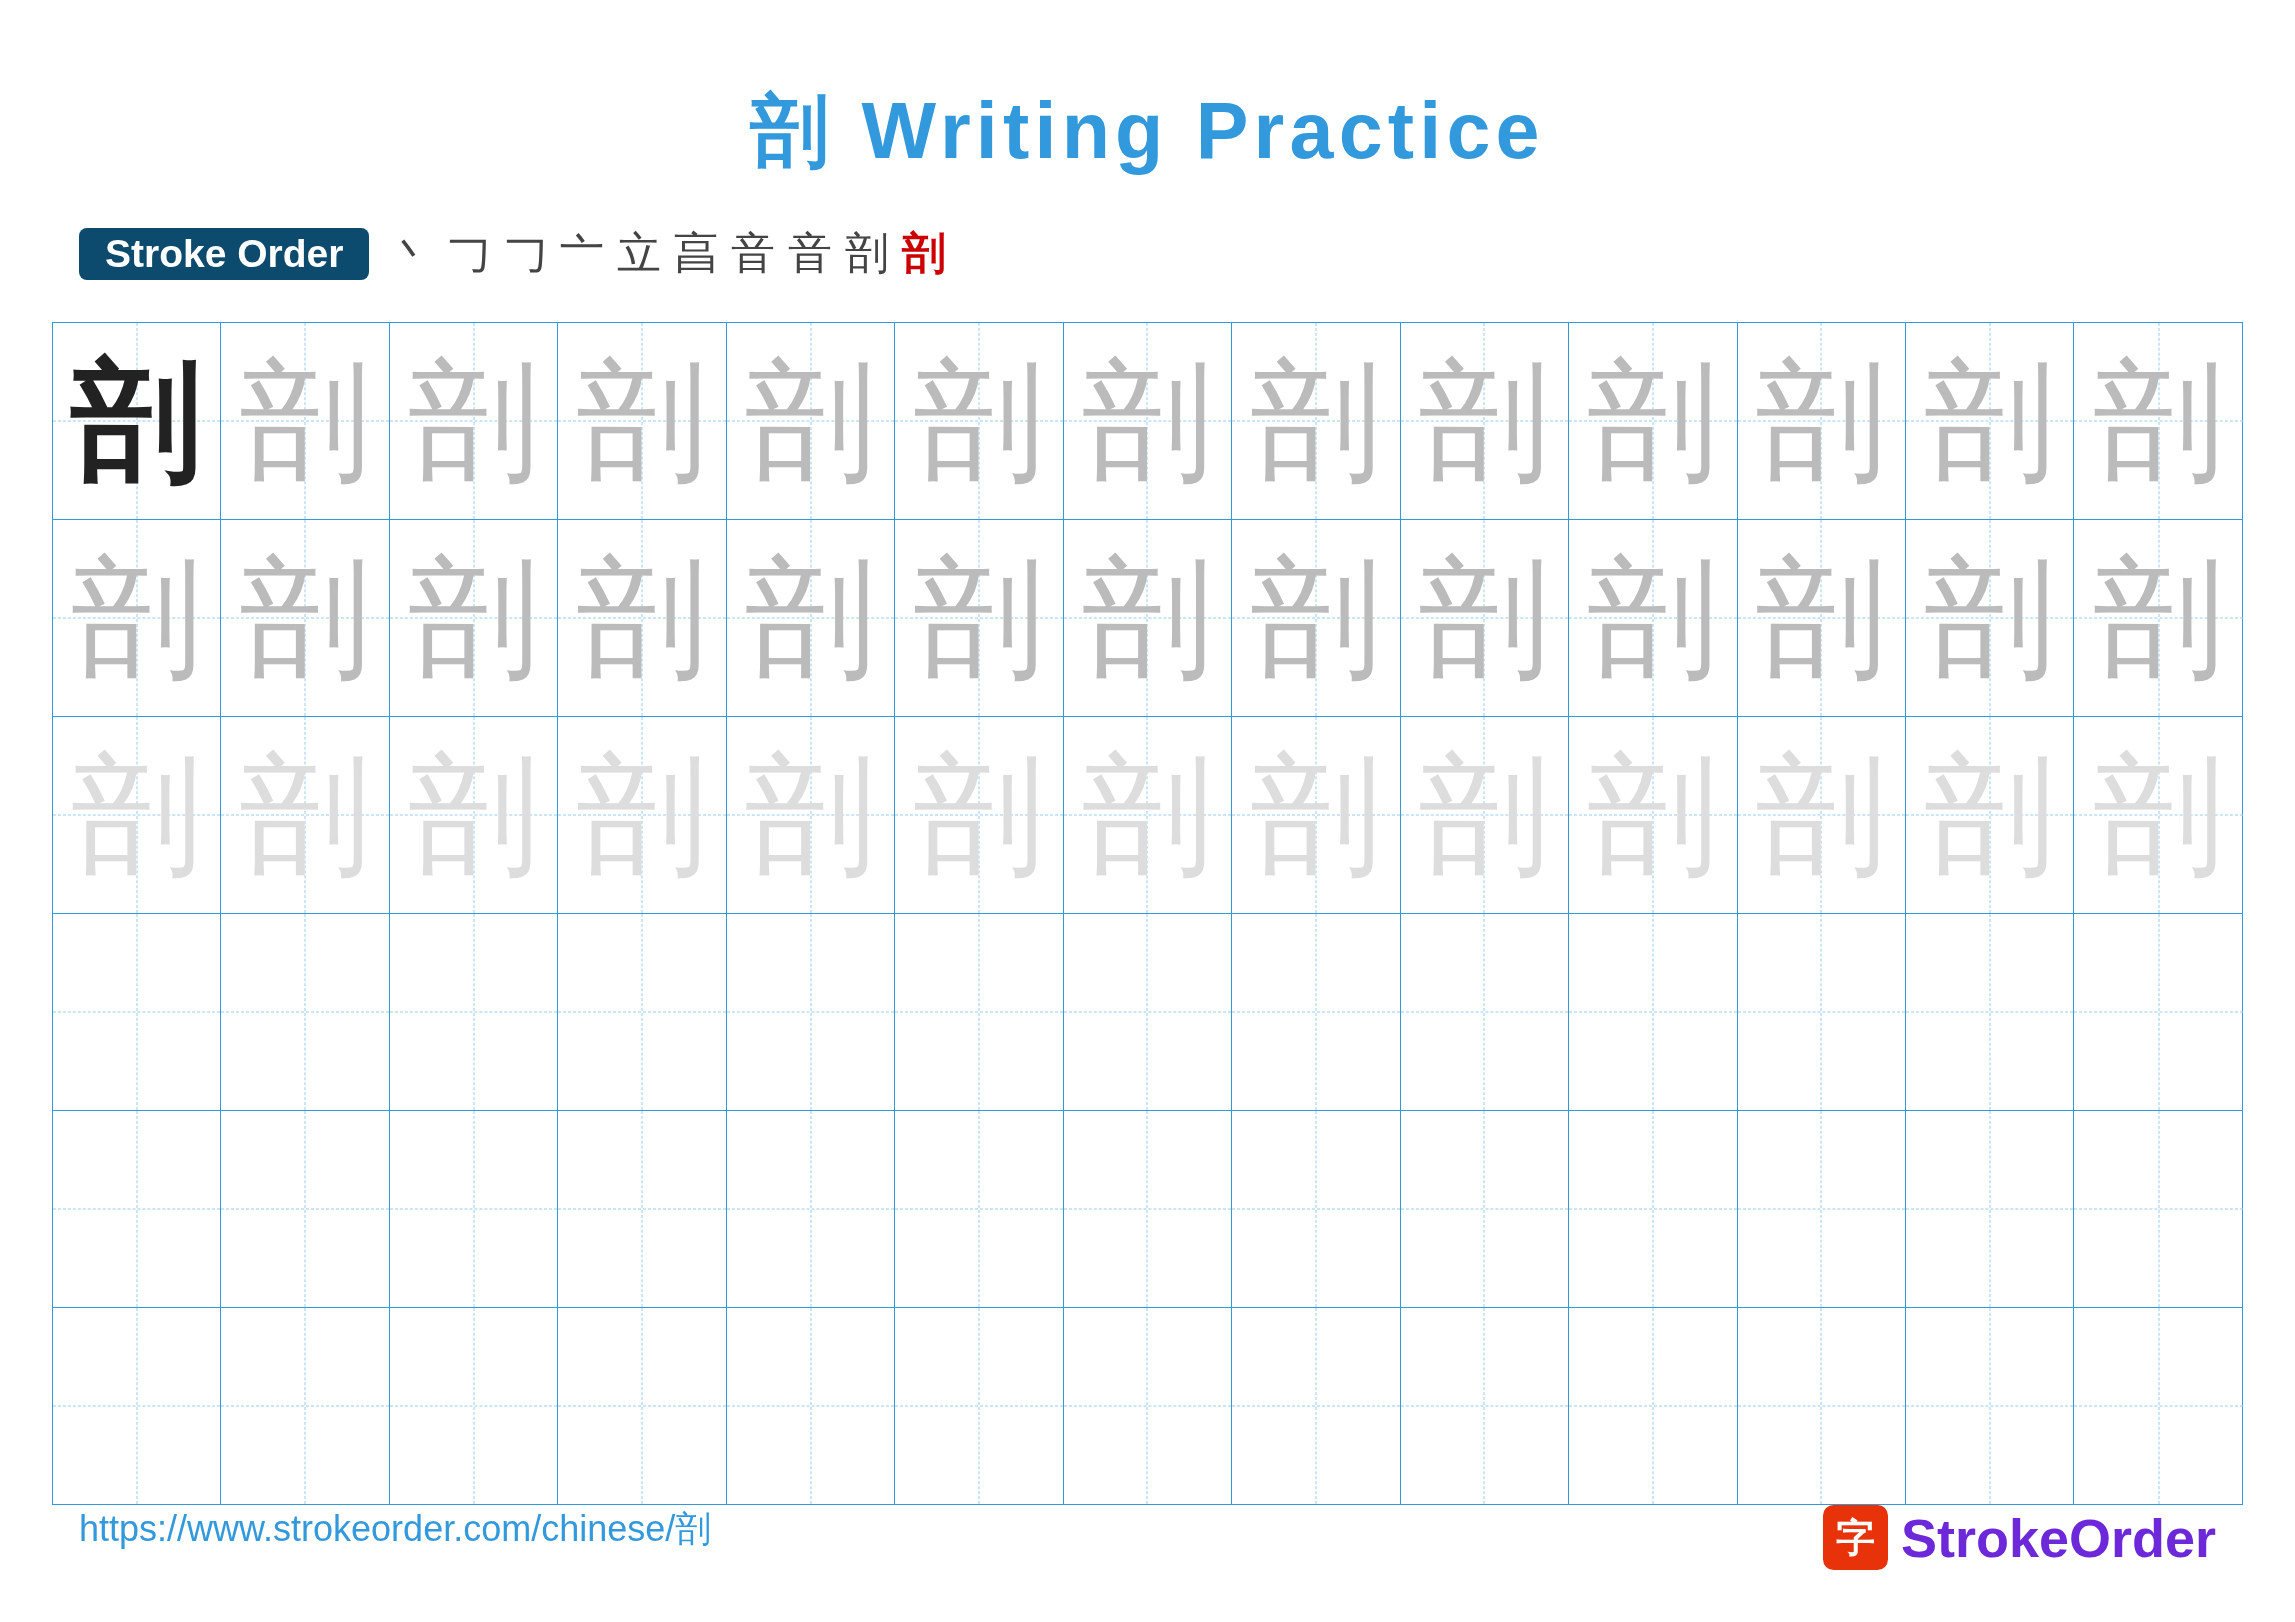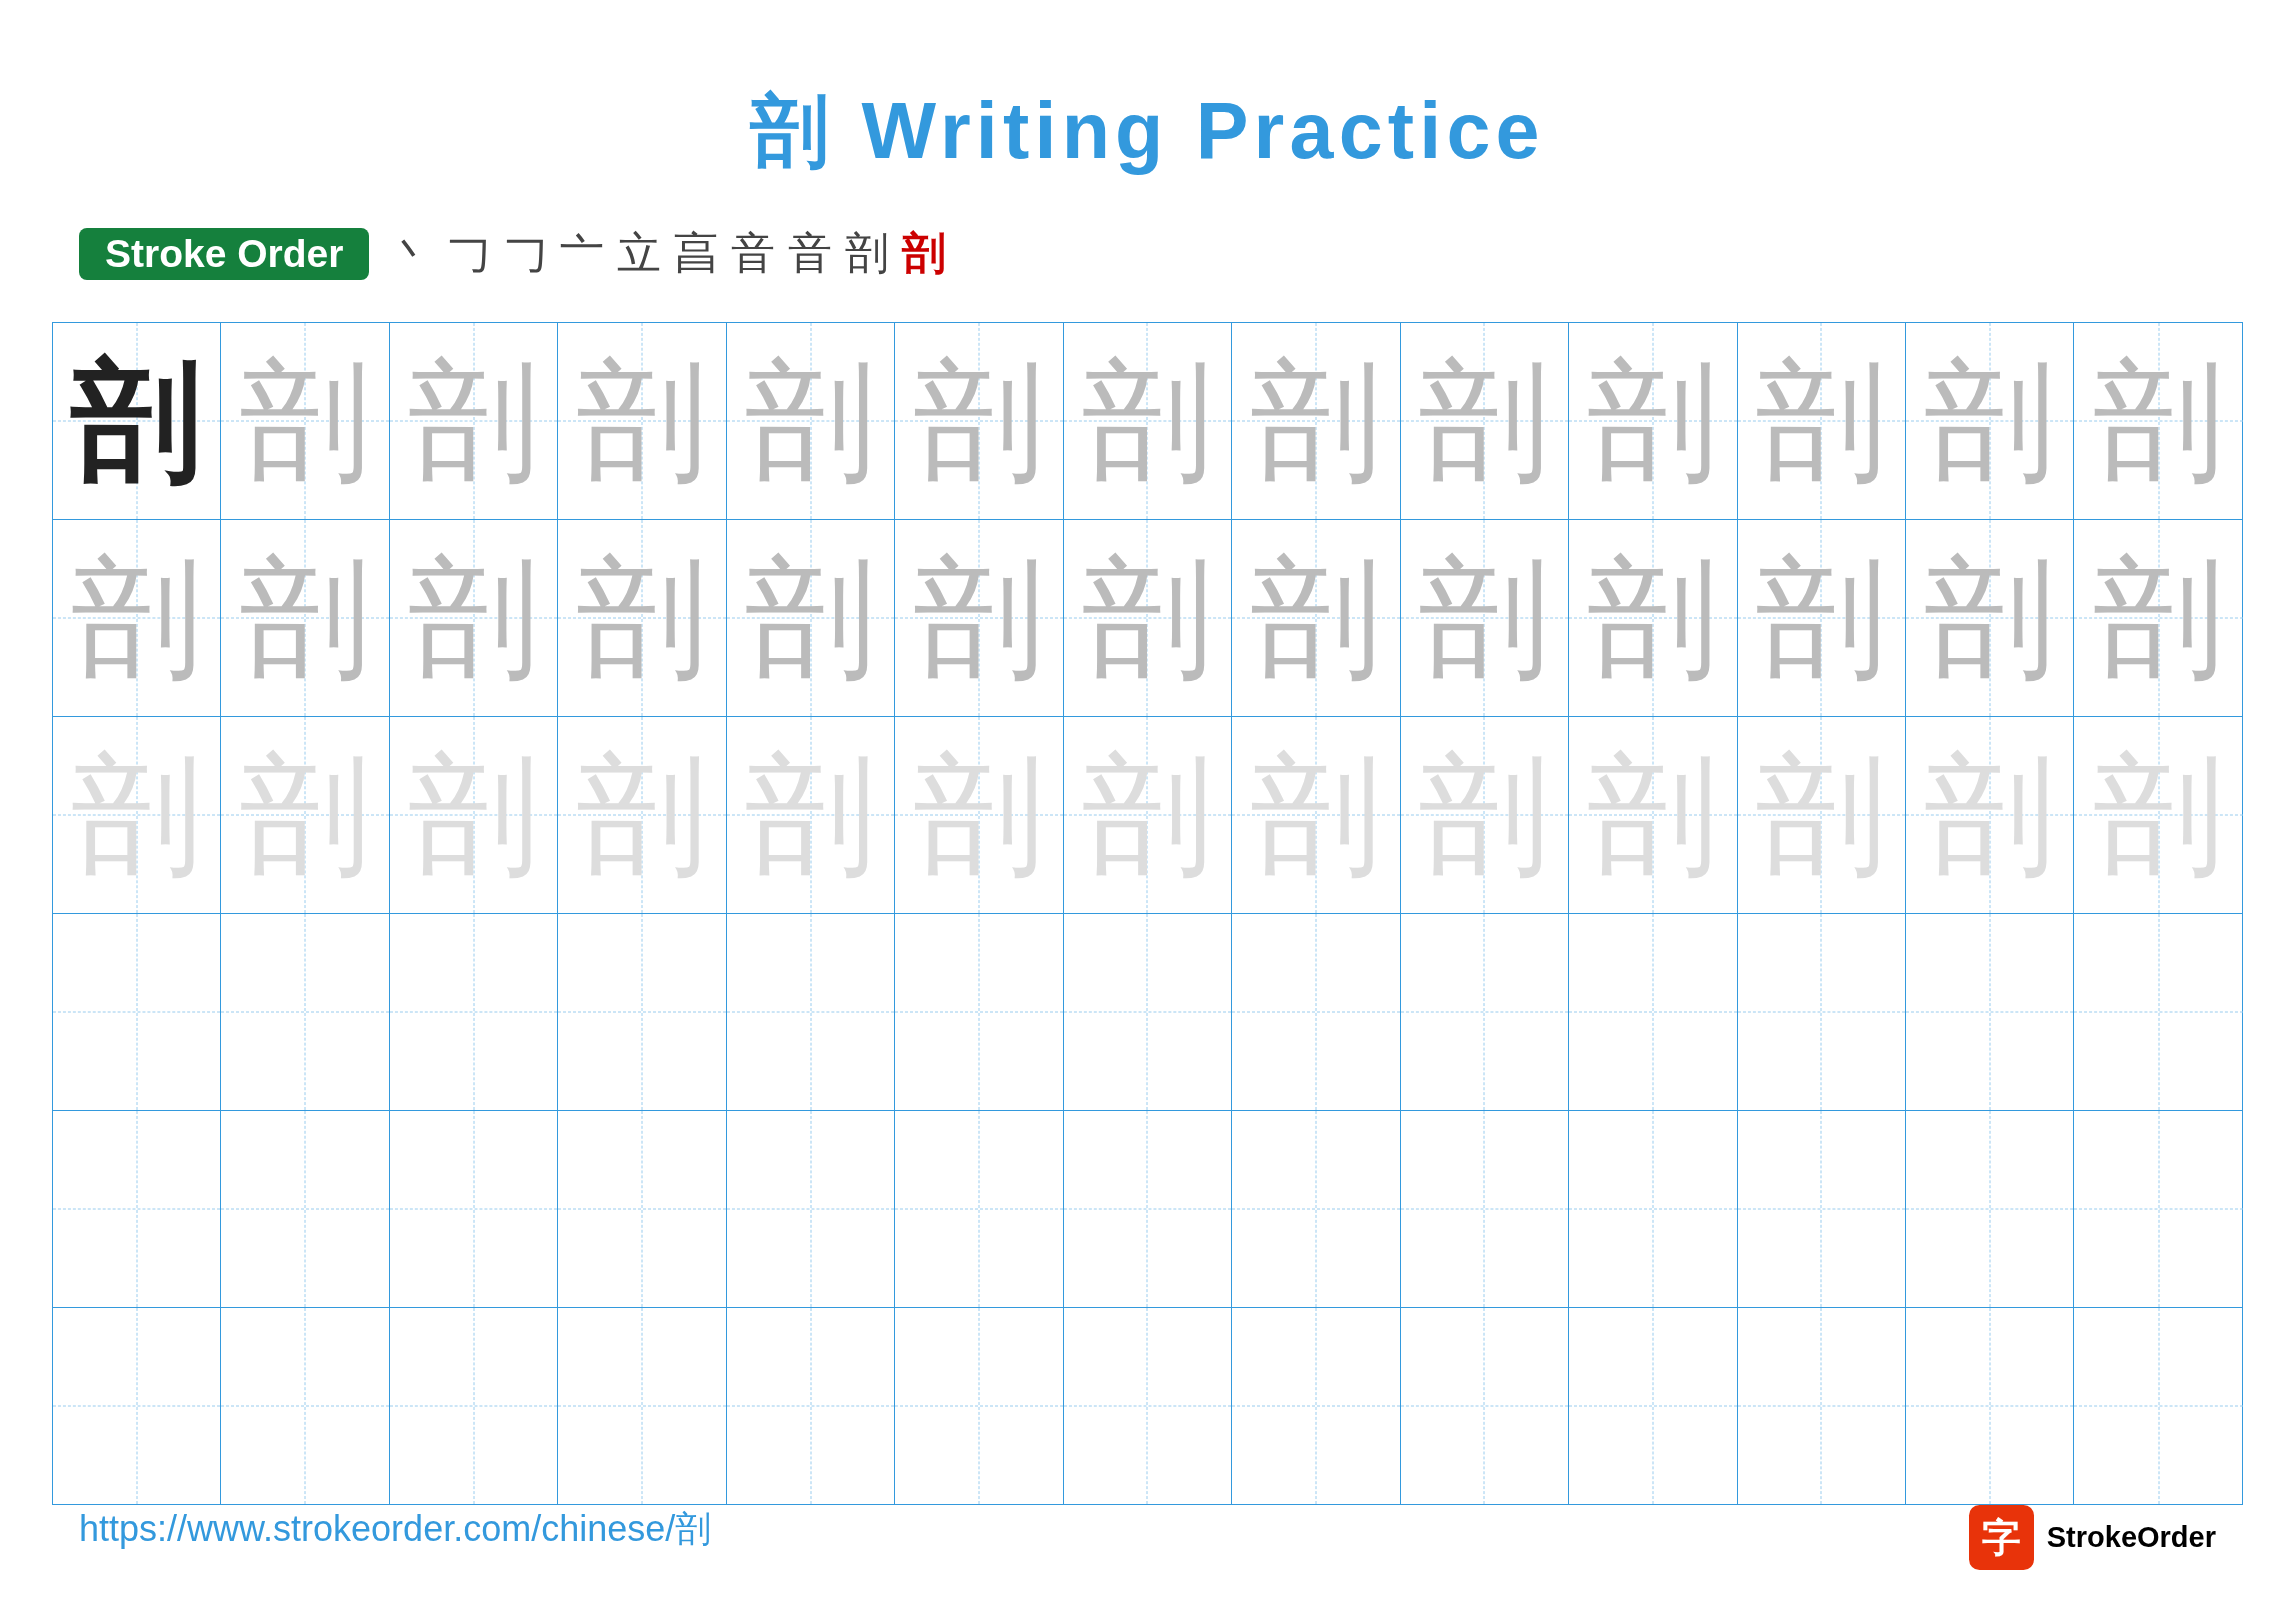--- a/index.html
+++ b/index.html
@@ -25,21 +25,21 @@
 
     .stroke-order-section {
       display: flex;
       align-items: center;
       padding: 0 79px;
       margin-bottom: 39px;
       gap: 19.6px;
     }
 
     .stroke-order-badge {
-      background: #15803d;
+      background: #0c4a6e;
       color: white;
       font-size: 39px;
       font-weight: bold;
       padding: 4px 26px;
       border-radius: 7.9px;
       white-space: nowrap;
     }
 
     .stroke-sequence {
       display: flex;
@@ -160,23 +160,23 @@
       border-radius: 10.5px;
       display: flex;
       align-items: center;
       justify-content: center;
       color: white;
       font-size: 39px;
       font-weight: bold;
     }
 
     .footer-logo-text {
-      font-size: 29px;
-      font-weight: bold;
-      color: #000000;
+      font-size: 54px;
+      font-weight: bold;
+      color: #6d28d9;
     }
   </style>
 </head>
 <body>
 
 <div class="page-title">剖 Writing Practice</div>
 
 <div class="stroke-order-section">
   <div class="stroke-order-badge">Stroke Order</div>
   <div class="stroke-sequence">

